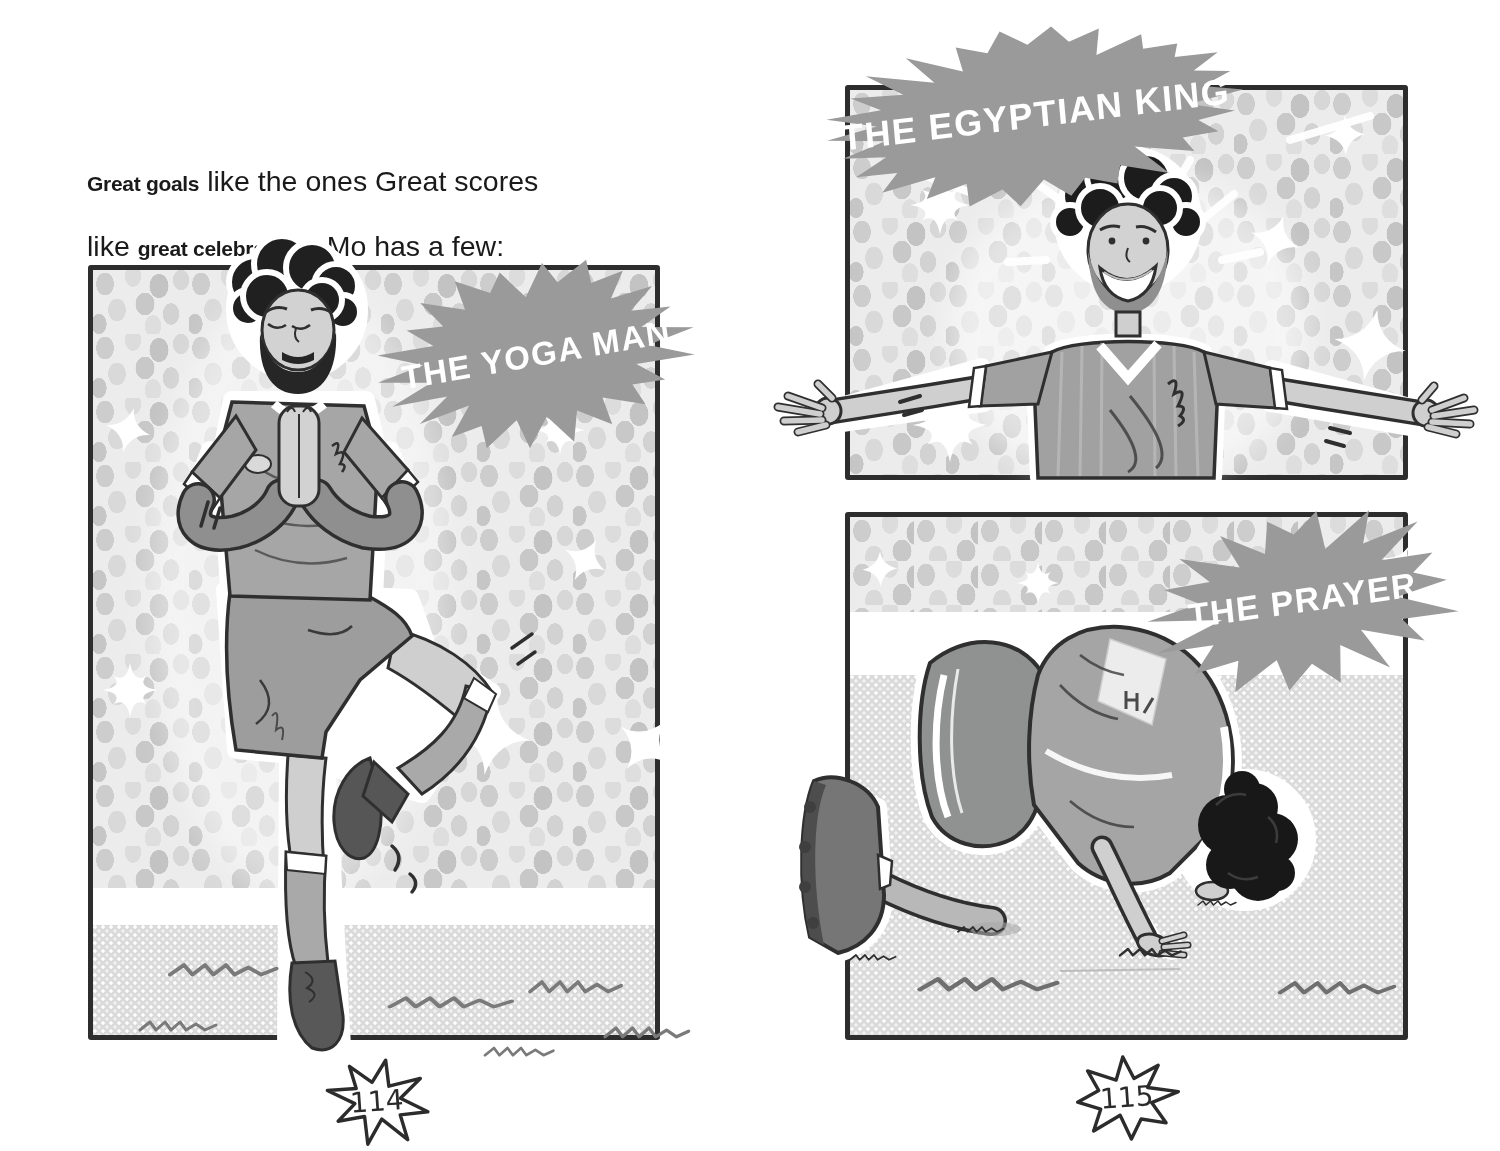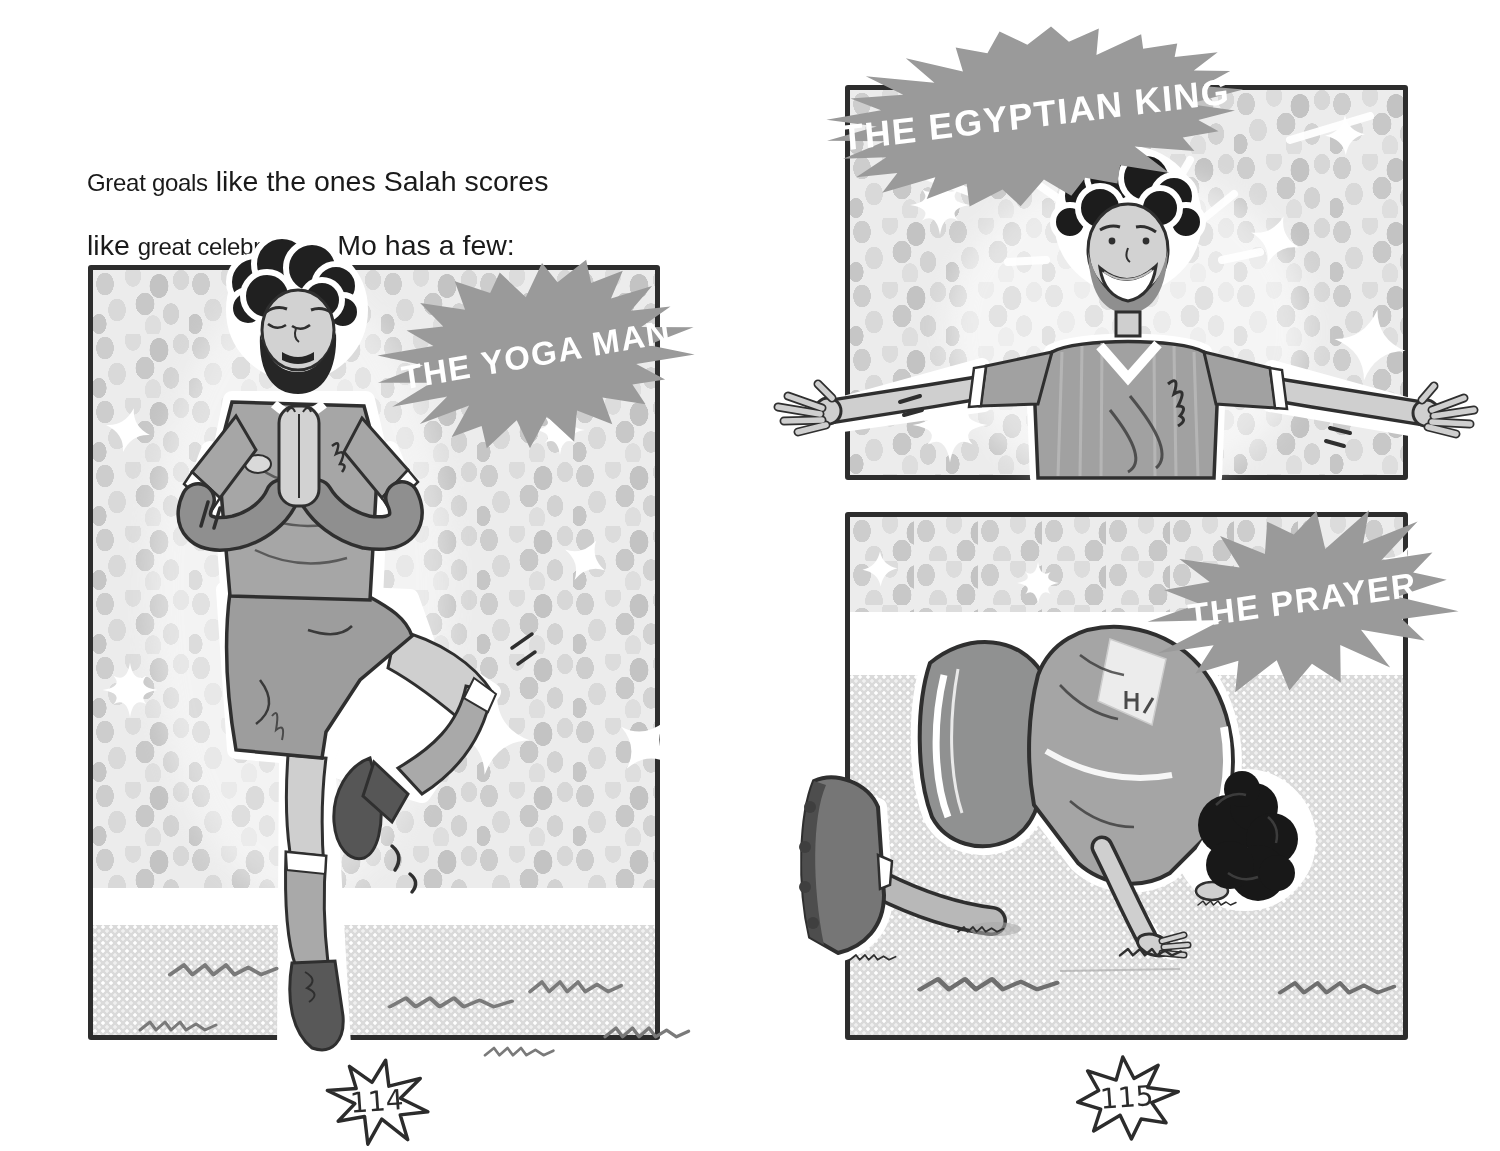--- a/index.html
+++ b/index.html
@@ -1,21 +1,21 @@
 <!DOCTYPE html>
 <html><head>
 <meta charset="utf-8">
 <style>
   html,body{margin:0;padding:0;background:#ffffff;}
   .spread{position:relative;width:1500px;height:1151px;background:#ffffff;overflow:hidden;
           font-family:"Liberation Sans",sans-serif;margin:0 auto;}
   
   .intro{position:absolute;left:87px;top:121px;width:600px;color:#1a1a1a;
          font-size:28.5px;line-height:62px;}
-  .intro b{font-weight:400;font-size:24px;letter-spacing:-0.3px;}
+  .intro b{font-weight:700;font-size:21px;letter-spacing:-0.3px;}
   
   .panel{position:absolute;border:5px solid #2d2d2d;border-radius:3px;background:#ffffff;z-index:1;overflow:hidden;}
   .panel-yoga  {left:88px; top:265px; width:562px;height:765px;}
   .panel-king  {left:845px;top:85px;  width:553px;height:385px;}
   .panel-prayer{left:845px;top:512px; width:553px;height:518px;}
   .band{position:absolute;left:0;width:100%;}
   .crowd{background-color:#ececec;background-image:
     radial-gradient(14px 18px at 12px 14px,#cdcdcd 62%,transparent 64%),
     radial-gradient(13px 17px at 40px 6px, #dcdcdc 62%,transparent 64%),
     radial-gradient(15px 19px at 66px 16px,#c3c3c3 62%,transparent 64%),
@@ -65,21 +65,21 @@
     <path id="squig" d="M0,8 l10,-8 6,8 9,-8 6,8 9,-8 6,8 10,-6 9,6 11,-5" fill="none" stroke-linejoin="round" stroke-linecap="round"></path>
     <filter id="soft" x="-60%" y="-60%" width="220%" height="220%">
         <feGaussianBlur stdDeviation="14"></feGaussianBlur>
       </filter>
   </defs>
 </svg>
 
 <div class="spread">
 
   <p class="intro">
-    <span><b>Great goals</b><span> like the ones Salah scores</span></span><br>
+    <span><b>Great goals</b><span> like the ones Great scores</span></span><br>
     <span><span>like </span><b>great celebrations.</b><span> Mo has a few:</span></span>
   </p>
 
   <div class="panel panel-yoga">
     <div class="band crowd" style="top:0;height:618px;"></div>
     <div class="band whiteband" style="top:618px;height:37px;"></div>
     <div class="band halftone" style="top:655px;height:110px;"></div>
   </div>
 
   <svg class="fig" style="left:60px;top:210px;" width="640" height="850" viewBox="0 0 640 850" role="img" aria-label="Salah in yoga tree pose">

